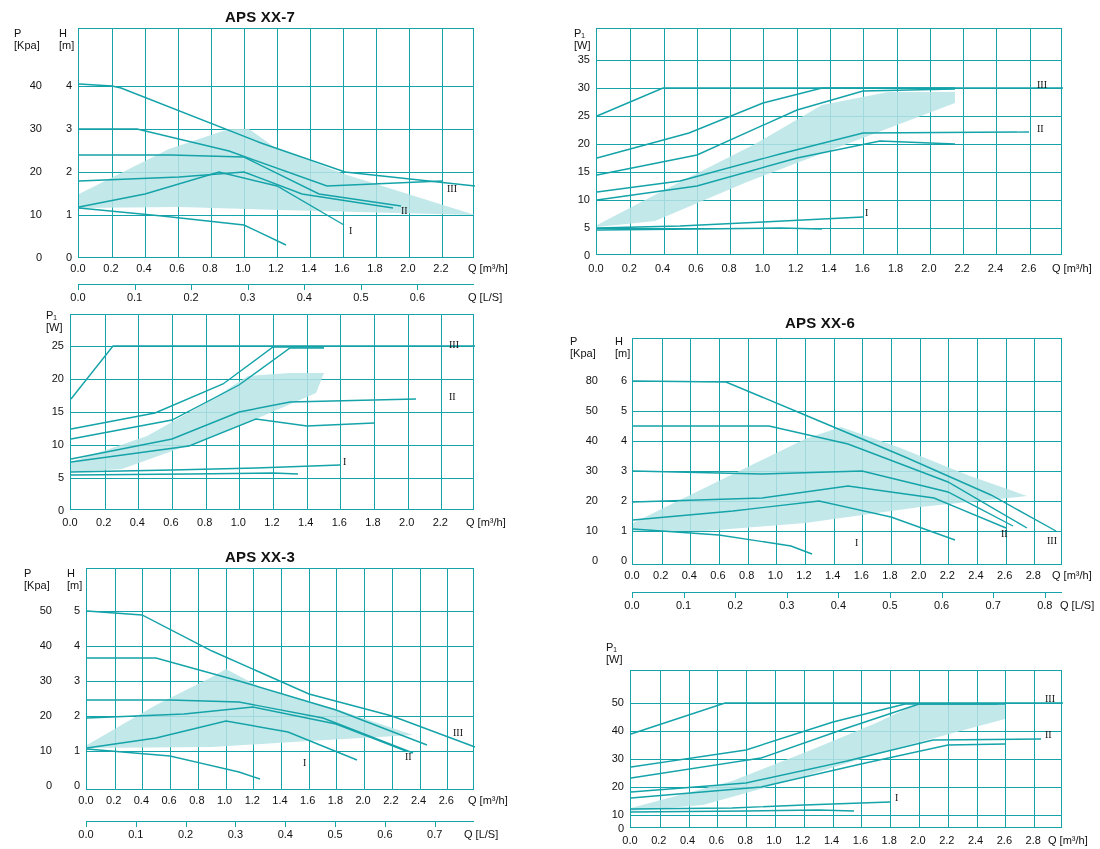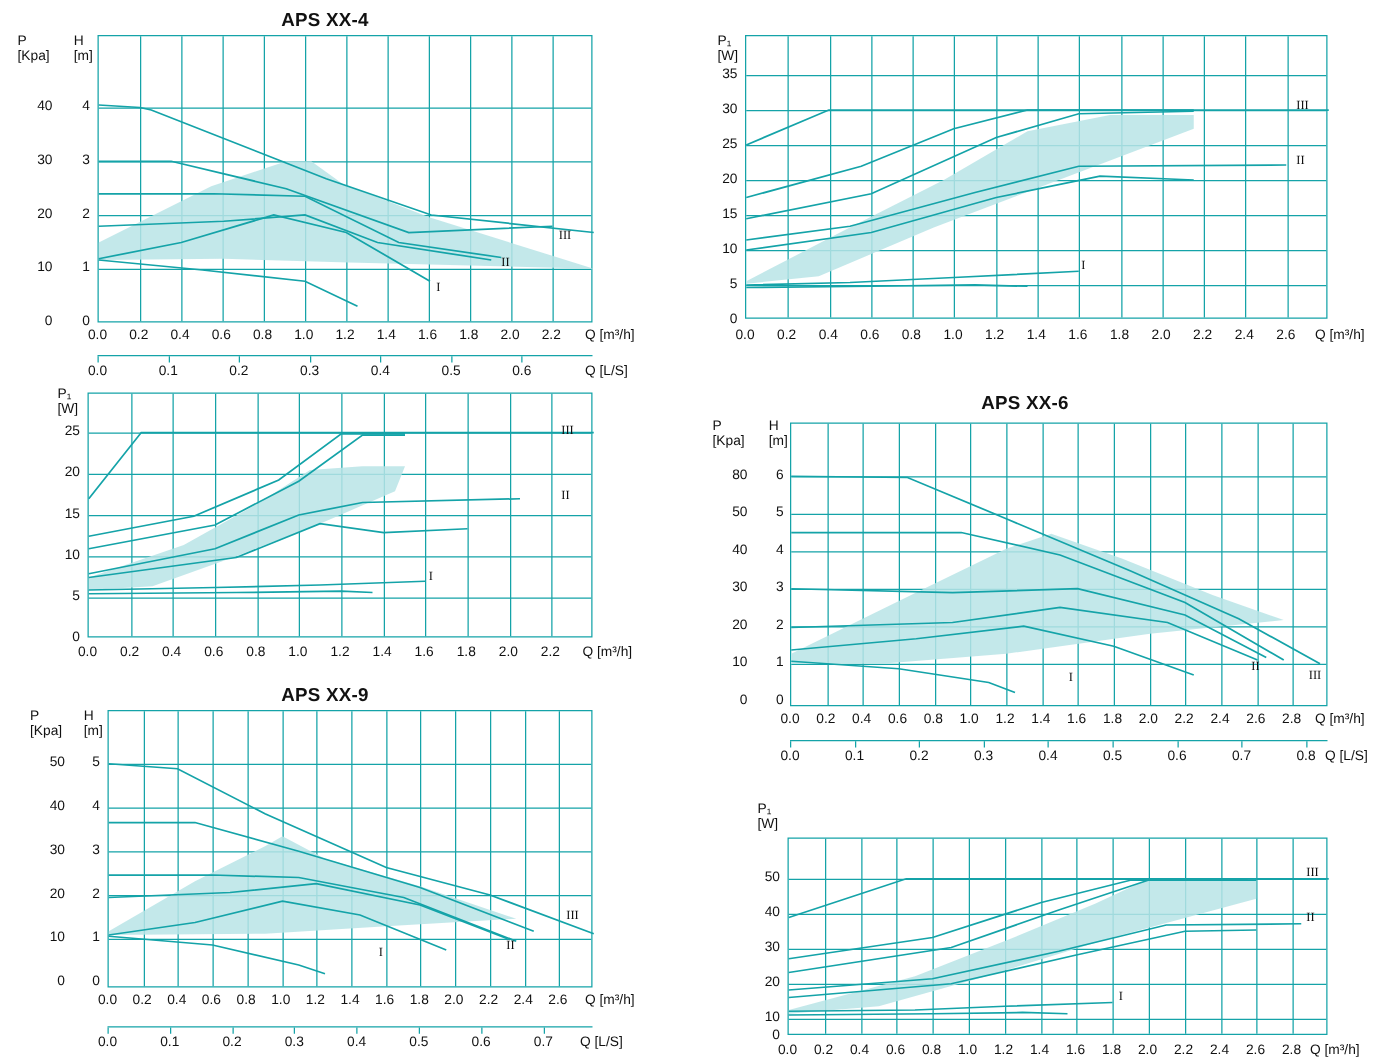--- a/index.html
+++ b/index.html
@@ -19,21 +19,21 @@
   .band{fill:#b9e4e6;fill-opacity:.85;stroke:none;}
   .curve{fill:none;stroke:#14a3a8;stroke-width:1.4;}
   .secondaxis{position:absolute;border-top:1.2px solid #14a3a8;}
   .sa-tick{position:absolute;width:1px;height:5px;background:#14a3a8;top:0;}
   .sa-lab{position:absolute;font-size:11px;transform:translateX(-50%);top:6px;color:#111;}
 </style>
 </head>
 <body>
 
 <div class="chart-block" style="left:0;top:0;width:540px;height:300px;">
-  <div class="title" style="position:absolute;left:60px;top:8px;width:400px;">APS XX-4</div>
+  <div class="title" style="position:absolute;left:60px;top:8px;width:400px;">APS XX-7</div>
 
   <div class="axis-unit" style="position:absolute;left:14px;top:28px;">
     <div>P</div>
       <div>[Kpa]</div>
   </div>
   <div class="axis-unit" style="position:absolute;left:59px;top:28px;">
     <div>H</div>
       <div>[m]</div>
   </div>
 
@@ -240,21 +240,21 @@
   <div class="xtick" style="left:272px;top:216px;">1.2</div>
   <div class="xtick" style="left:305.7px;top:216px;">1.4</div>
   <div class="xtick" style="left:339.3px;top:216px;">1.6</div>
   <div class="xtick" style="left:373px;top:216px;">1.8</div>
   <div class="xtick" style="left:406.7px;top:216px;">2.0</div>
   <div class="xtick" style="left:440.3px;top:216px;">2.2</div>
   <div class="xaxis-label" style="left:466px;top:216px;">Q  [m³/h]</div>
 </div>
 
 <div class="chart-block" style="left:0;top:540px;width:540px;height:309px;">
-  <div class="title" style="position:absolute;left:60px;top:8px;width:400px;">APS XX-9</div>
+  <div class="title" style="position:absolute;left:60px;top:8px;width:400px;">APS XX-3</div>
 
   <div class="axis-unit" style="position:absolute;left:24px;top:28px;">
     <div>P</div>
       <div>[Kpa]</div>
   </div>
   <div class="axis-unit" style="position:absolute;left:67px;top:28px;">
     <div>H</div>
       <div>[m]</div>
   </div>
 

